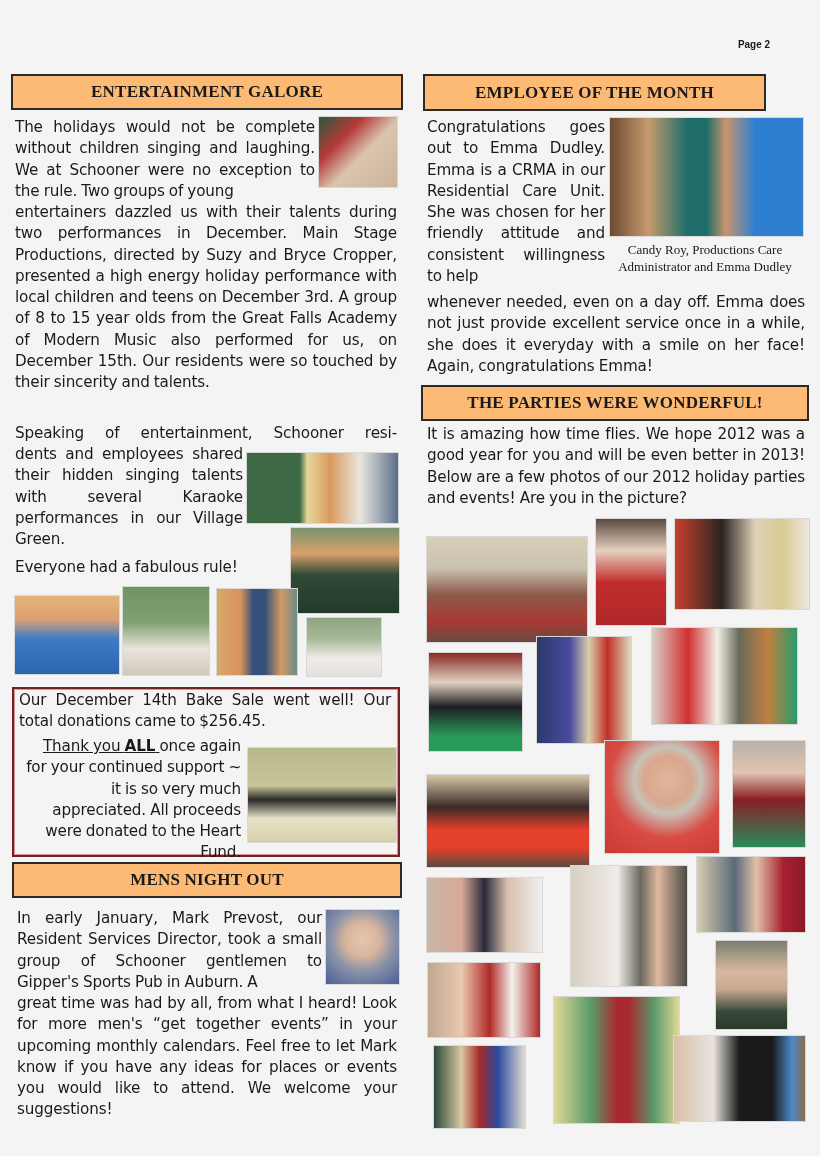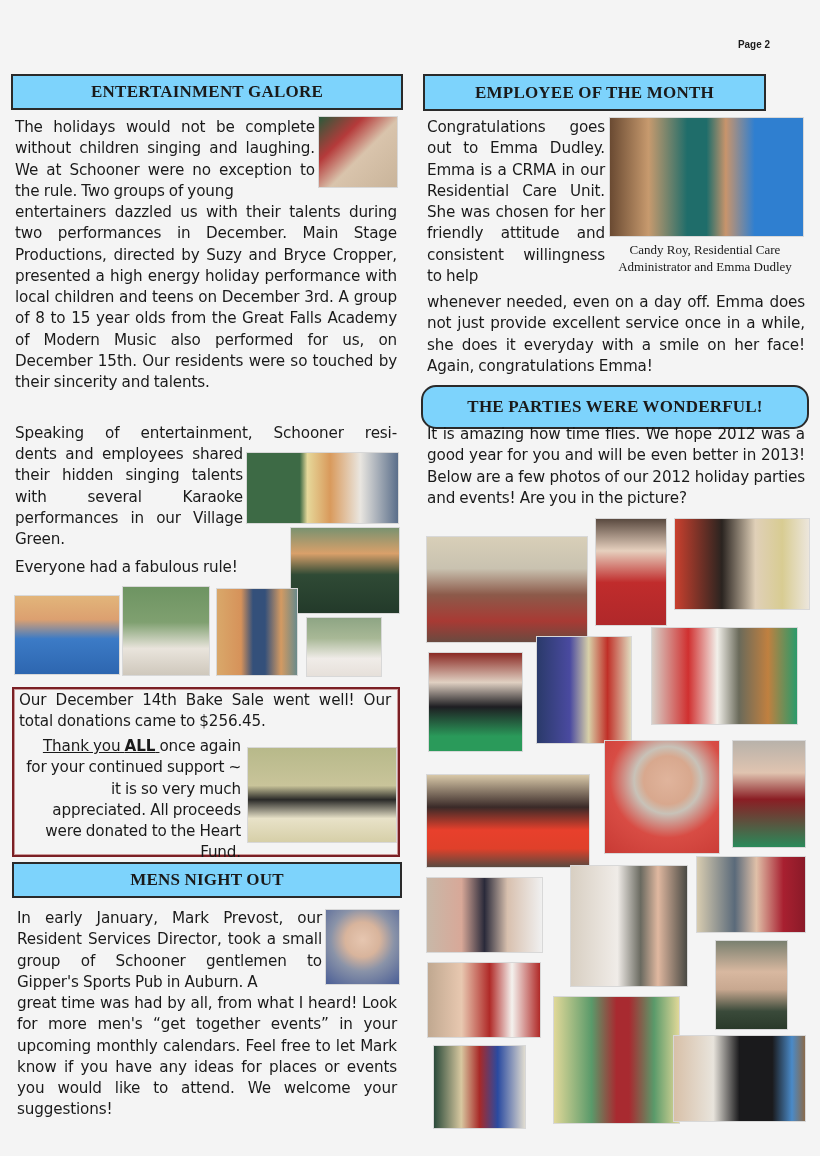--- a/index.html
+++ b/index.html
@@ -7,21 +7,21 @@
     width: 820px; height: 1156px; background: #f4f4f4;
     position: relative; overflow: hidden;
     font-family: "DejaVu Sans", sans-serif; color: #1a1a1a;
   }
   .page-num {
     position: absolute; left: 738px; top: 38px;
     font-family: "Liberation Sans", sans-serif; font-weight: bold; font-size: 11px;
     transform: scaleX(0.9); transform-origin: left top;
   }
   .hbox {
-    position: absolute; background: #7dd3fc; border: 2px solid #2a2a2a;
+    position: absolute; background: #fdba74; border: 2px solid #2a2a2a;
     box-sizing: border-box; display: flex; align-items: center; justify-content: center;
     font-family: "Liberation Serif", serif; font-weight: bold; font-size: 17px;
     letter-spacing: 0.2px;
   }
   .text {
     position: absolute; font-size: 15.2px; line-height: 21.3px;
     text-align: justify; word-spacing: -0.5px; letter-spacing: -0.15px;
   }
   .photo {
     position: absolute; border: 1px solid #d8d8d8; box-sizing: border-box; overflow: hidden;
@@ -95,27 +95,27 @@
 <div class="text" style="left:17px;top:908px;width:305px;">In early January, Mark Prevost, our Resident Services Director, took a small group of Schooner gentlemen to Gipper's Sports Pub in Auburn. A</div>
 <div class="text" style="left:17px;top:993px;width:380px;">great time was had by all, from what I heard! Look for more men's “get together events” in your upcoming monthly calendars. Feel free to let Mark know if you have any ideas for places or events you would like to attend. We welcome your suggestions!</div>
 
 <div class="hbox" style="left:423px;top:74px;width:343px;height:37px;">
   <span>EMPLOYEE OF THE MONTH</span>
 </div>
 <div class="photo" style="left:609px;top:117px;width:195px;height:120px;">
   <div class="ph" style="background:linear-gradient(90deg,#6a4a32 0%,#c79a6e 20%,#1f6d6a 40%,#1f6d6a 50%,#c8946c 60%,#2f7fd0 75%,#2f7fd0 100%);"></div>
 </div>
 <div class="caption" style="left:603px;top:241px;width:204px;">
-  <div>Candy Roy, Residential Care</div>
+  <div>Candy Roy, Productions Care</div>
   <div>Administrator and Emma Dudley</div>
 </div>
 <div class="text" style="left:427px;top:117px;width:178px;">Congratulations goes out to Emma Dudley. Emma is a CRMA in our Residential Care Unit. She was chosen for her friendly attitude and consistent willingness to help</div>
 <div class="text" style="left:427px;top:292px;width:378px;">whenever needed, even on a day off. Emma does not just provide excellent service once in a while, she does it everyday with a smile on her face! Again, congratulations Emma!</div>
 
-<div class="hbox" style="left:421px;top:385px;width:388px;height:44px;border-radius:15px;">
+<div class="hbox" style="left:421px;top:385px;width:388px;height:36px;">
   <span>THE PARTIES WERE WONDERFUL!</span>
 </div>
 <div class="text" style="left:427px;top:424px;width:378px;">It is amazing how time flies. We hope 2012 was a good year for you and will be even better in 2013! Below are a few photos of our 2012 holiday parties and events! Are you in the picture?</div>
 
 <div class="photo" style="left:426px;top:536px;width:162px;height:107px;">
   <div class="ph" style="background:linear-gradient(180deg,#d8cfb8 0%,#c9c2b0 30%,#8c5a4a 55%,#a83a34 80%,#6a4a40 100%);"></div>
 </div>
 <div class="photo" style="left:595px;top:518px;width:72px;height:108px;">
   <div class="ph" style="background:linear-gradient(180deg,#5a4a40 0%,#e6d0be 30%,#c02c2c 60%,#b0282a 100%);"></div>
 </div>

